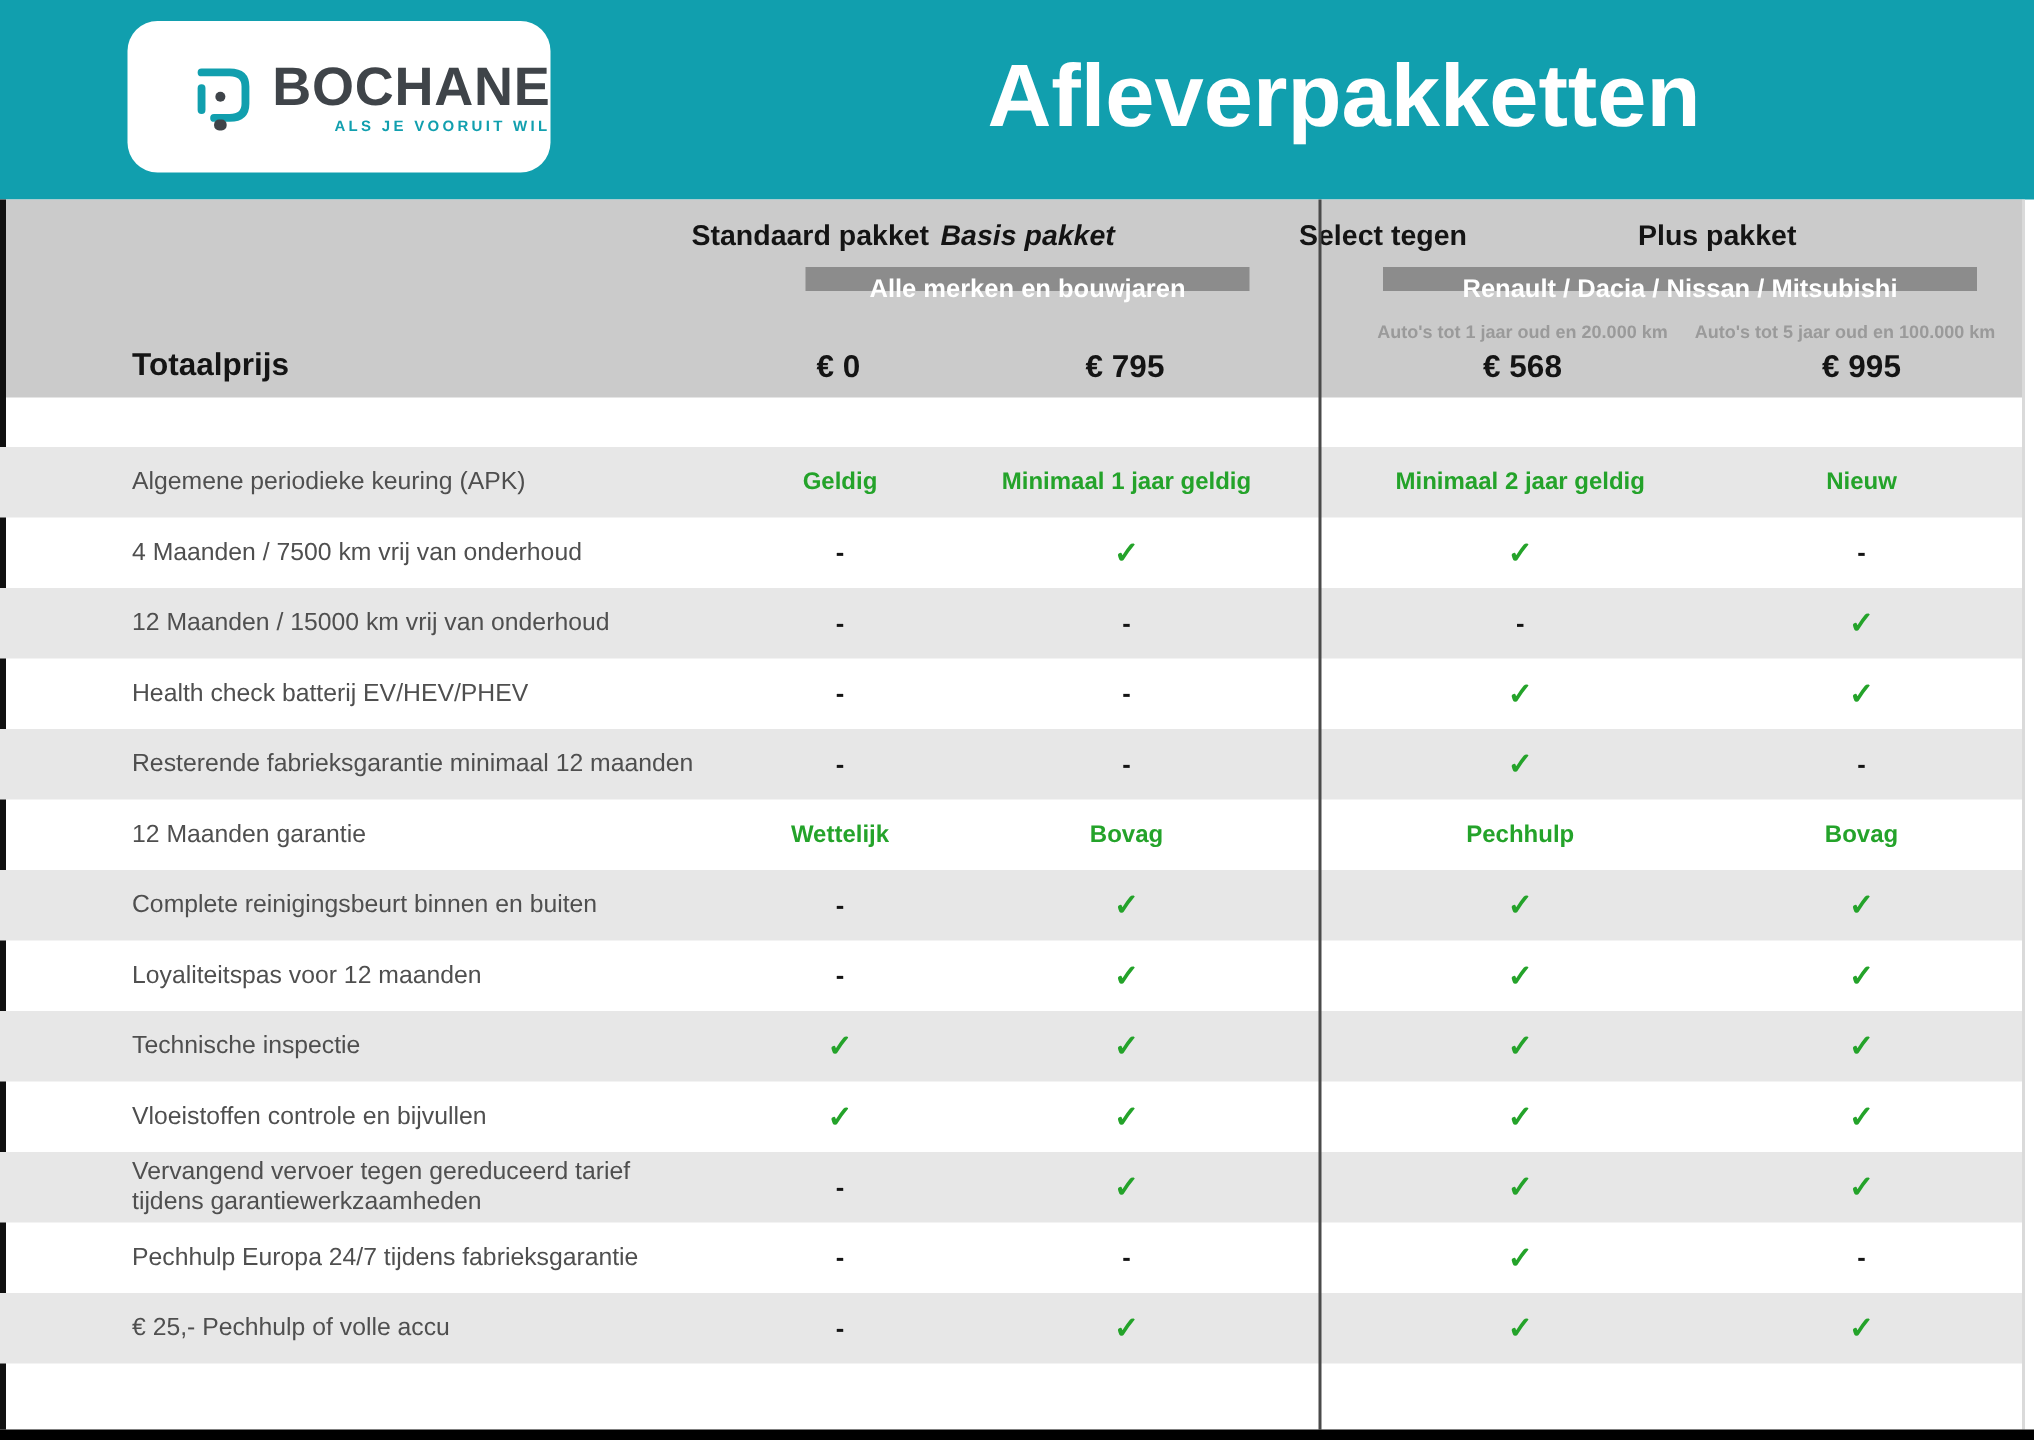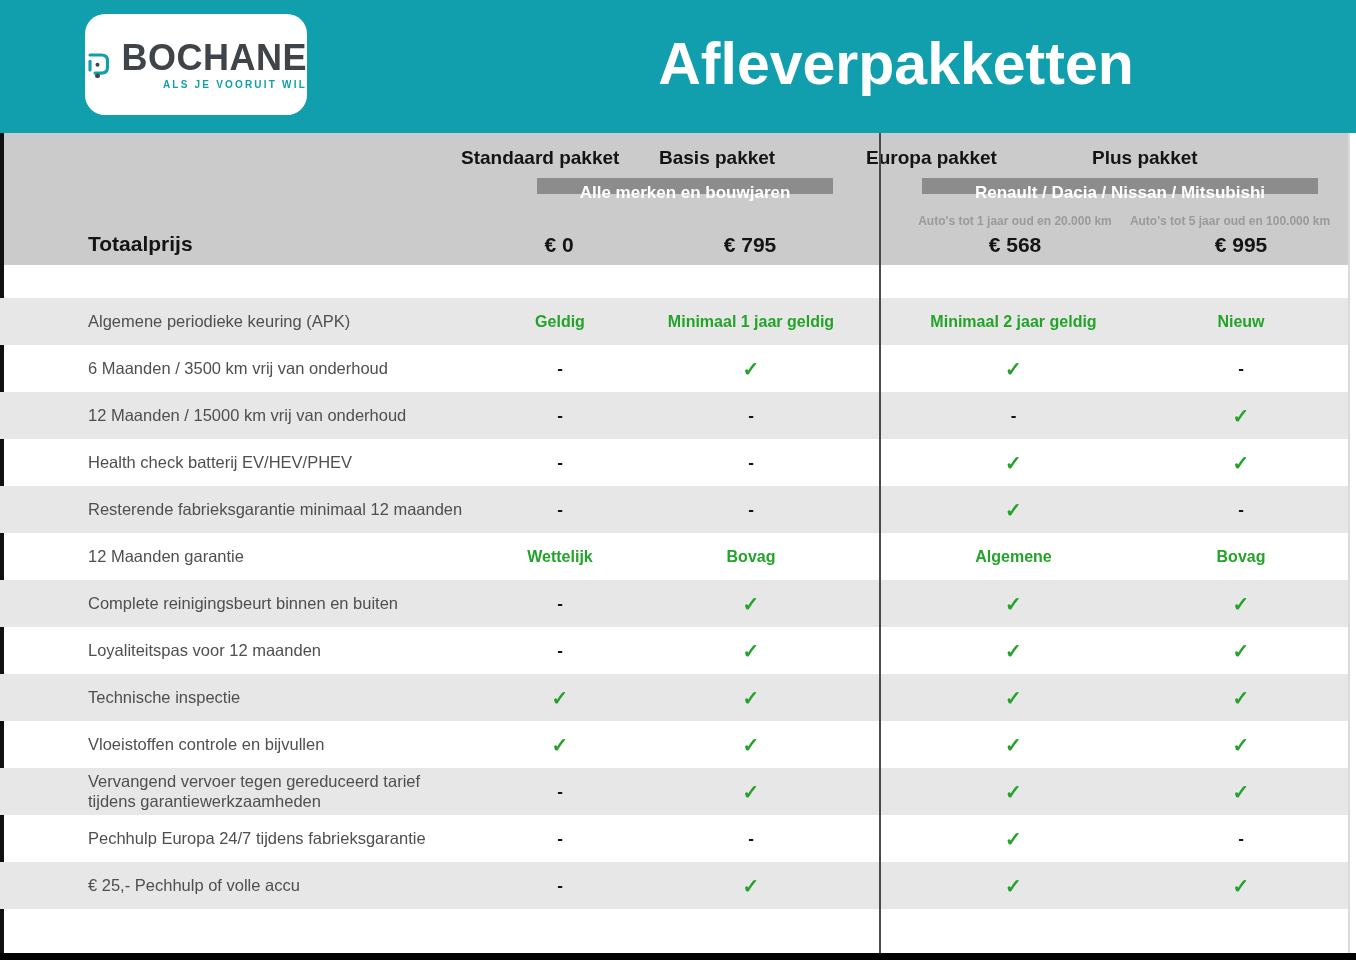--- a/index.html
+++ b/index.html
@@ -3,37 +3,37 @@
 <meta charset="utf-8">
 <style>
   html,body { margin:0; padding:0; background:#ffffff; }
   .canvas {
     position:relative; width:1356px; height:960px; overflow:hidden;
     background:#ffffff; font-family:"Liberation Sans", sans-serif;
   }
   
   .topbar { position:absolute; left:0; top:0; width:1356px; height:133px; background:#119FAE; }
   .logo-card {
-    position:absolute; left:85px; top:14px; width:222px; height:101px;
+    position:absolute; left:85px; top:14px; width:263px; height:101px;
     background:#ffffff; border-radius:20px;
-    display:flex; align-items:center; justify-content:flex-end; gap:9px;
+    display:flex; align-items:center; justify-content:flex-end; gap:9px;padding-left:19px;
   }
   .logo-textwrap { display:flex; flex-direction:column; align-items:flex-end; }
   .logo-name { font-size:36px; font-weight:bold; color:#3F4449; letter-spacing:0.5px; line-height:1; }
   .logo-tagline { font-size:10px; font-weight:bold; color:#119FAE; letter-spacing:2.2px; margin-top:3px; }
   .title {
     position:absolute; left:566px; top:14px; width:660px; height:100px;
     line-height:100px; text-align:center; color:#ffffff;
     font-size:59px; font-weight:bold;
   }
   
   .colheader { position:absolute; left:0; top:133px; width:1348px; height:132px; background:#CBCBCB; z-index:1; }
   .pkg-label { position:absolute; top:14px; width:300px; font-size:19px; font-weight:bold; color:#141414; }
   .pkg-standaard { left:461px; }
-  .pkg-basis    { left:659px; }
+  .pkg-basis    { left:627px;font-style:italic; }
   .pkg-select   { left:866px; }
   .pkg-plus     { left:1092px; }
   .brand-band {
     position:absolute; top:45px; height:16px; line-height:29px; background:#8C8C8C;
     color:#ffffff; font-size:17px; font-weight:bold; text-align:center;
   }
   .band-left  { left:537px; width:296px; }
   .band-right { left:922px; width:396px; }
   .sub-label { position:absolute; top:81px; width:300px; text-align:center; font-size:12px; font-weight:bold; color:#9A9A9A; }
   .sub-select { left:865px; }
@@ -82,21 +82,21 @@
         <div class="logo-name">BOCHANE</div>
         <div class="logo-tagline">ALS JE VOORUIT WIL</div>
       </div>
     </div>
     <div class="title">Afleverpakketten</div>
   </div>
 
   <div class="colheader">
     <div class="pkg-label pkg-standaard">Standaard pakket</div>
     <div class="pkg-label pkg-basis">Basis pakket</div>
-    <div class="pkg-label pkg-select">Europa pakket</div>
+    <div class="pkg-label pkg-select">Select tegen</div>
     <div class="pkg-label pkg-plus">Plus pakket</div>
 
     <div class="brand-band band-left">Alle merken en bouwjaren</div>
     <div class="brand-band band-right">Renault / Dacia / Nissan / Mitsubishi</div>
 
     <div class="sub-label sub-select">Auto's tot 1 jaar oud en 20.000 km</div>
     <div class="sub-label sub-plus">Auto's tot 5 jaar oud en 100.000 km</div>
 
     <div class="totaal-label">Totaalprijs</div>
     <div class="price price-1">€ 0</div>
@@ -109,21 +109,21 @@
   <div class="right-line"></div>
   <div class="rows">
       <div class="row gray">
         <div class="cell label">Algemene periodieke keuring (APK)</div>
         <div class="cell val"><span class="value-text">Geldig</span></div>
         <div class="cell val"><span class="value-text">Minimaal 1 jaar geldig</span></div>
         <div class="cell val"><span class="value-text">Minimaal 2 jaar geldig</span></div>
         <div class="cell val"><span class="value-text">Nieuw</span></div>
       </div>
       <div class="row white">
-        <div class="cell label">6 Maanden / 3500 km vrij van onderhoud</div>
+        <div class="cell label">4 Maanden / 7500 km vrij van onderhoud</div>
         <div class="cell val"><span class="dash">-</span></div>
         <div class="cell val"><span class="check">✓</span></div>
         <div class="cell val"><span class="check">✓</span></div>
         <div class="cell val"><span class="dash">-</span></div>
       </div>
       <div class="row gray">
         <div class="cell label">12 Maanden / 15000 km vrij van onderhoud</div>
         <div class="cell val"><span class="dash">-</span></div>
         <div class="cell val"><span class="dash">-</span></div>
         <div class="cell val"><span class="dash">-</span></div>
@@ -140,21 +140,21 @@
         <div class="cell label">Resterende fabrieksgarantie minimaal 12 maanden</div>
         <div class="cell val"><span class="dash">-</span></div>
         <div class="cell val"><span class="dash">-</span></div>
         <div class="cell val"><span class="check">✓</span></div>
         <div class="cell val"><span class="dash">-</span></div>
       </div>
       <div class="row white">
         <div class="cell label">12 Maanden  garantie</div>
         <div class="cell val"><span class="value-text">Wettelijk</span></div>
         <div class="cell val"><span class="value-text">Bovag</span></div>
-        <div class="cell val"><span class="value-text">Algemene</span></div>
+        <div class="cell val"><span class="value-text">Pechhulp</span></div>
         <div class="cell val"><span class="value-text">Bovag</span></div>
       </div>
       <div class="row gray">
         <div class="cell label">Complete reinigingsbeurt binnen en buiten</div>
         <div class="cell val"><span class="dash">-</span></div>
         <div class="cell val"><span class="check">✓</span></div>
         <div class="cell val"><span class="check">✓</span></div>
         <div class="cell val"><span class="check">✓</span></div>
       </div>
       <div class="row white">

